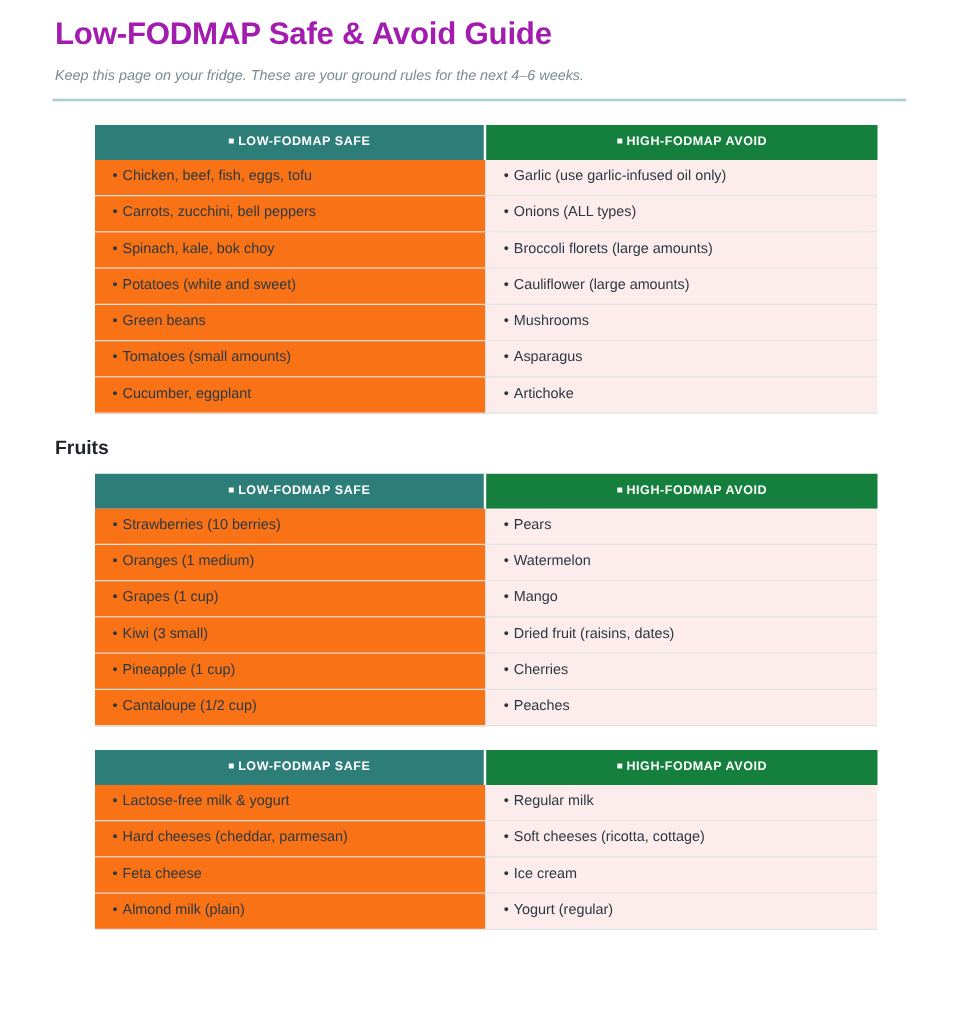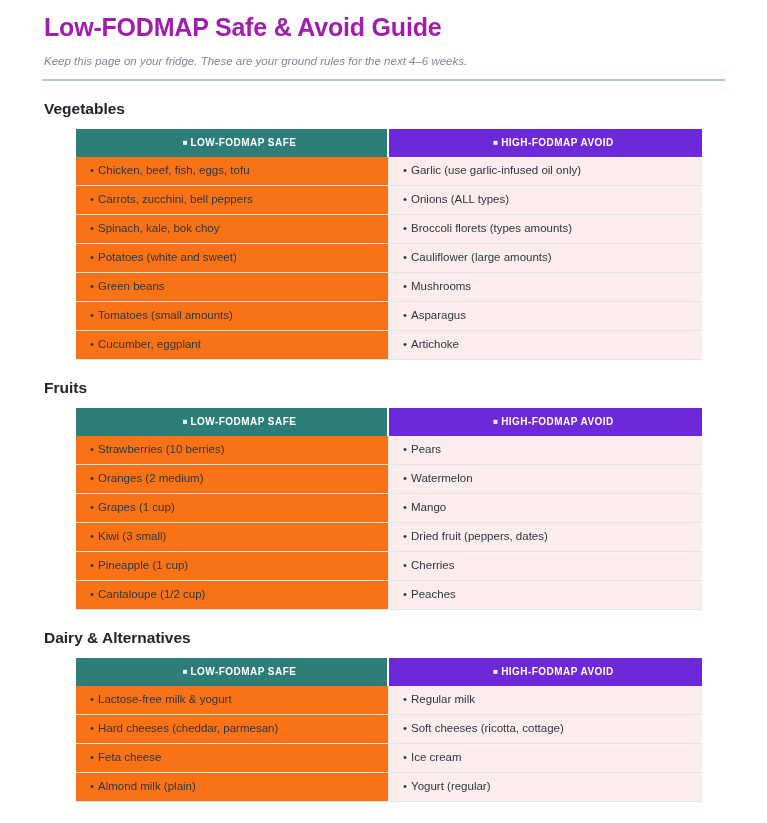--- a/index.html
+++ b/index.html
@@ -62,21 +62,21 @@
     text-align: center;
     padding: 7px 4px 7px 20px;
     height: 14px;
     vertical-align: middle;
   }
   th.safe-head {
     background: #2d7d78;
     border-right: 2px solid #ffffff;
   }
   th.avoid-head {
-    background: #6d28d9;
+    background: #15803d;
   }
   th .sq {
     font-size: 8px;
     vertical-align: 1px;
     margin-right: 3px;
     letter-spacing: 0;
   }
   table.fodmap td {
     font-size: 11.5px;
     color: #2c3740;
@@ -105,21 +105,20 @@
 <body>
 
 <div class="page">
 
   <h1 class="doc-title">Low-FODMAP Safe &amp; Avoid Guide</h1>
   <p class="doc-subtitle">Keep this page on your fridge. These are your ground rules for the next 4–6 weeks.</p>
   <div class="divider"></div>
 
   <div id="sections-host">
       <div class="section">
-        <div class="section-title">Vegetables</div>
         <table class="fodmap">
           <colgroup>
             <col class="col-left">
             <col class="col-right">
           </colgroup>
           <thead>
             <tr>
               <th class="safe-head"><span class="sq">■</span><span>LOW-FODMAP SAFE</span></th>
               <th class="avoid-head"><span class="sq">■</span><span>HIGH-FODMAP AVOID</span></th>
             </tr>
@@ -128,21 +127,21 @@
             <tr>
               <td class="safe-cell"><span class="bullet">•</span><span>Chicken, beef, fish, eggs, tofu</span></td>
               <td class="avoid-cell"><span class="bullet">•</span><span>Garlic (use garlic-infused oil only)</span></td>
             </tr>
             <tr>
               <td class="safe-cell"><span class="bullet">•</span><span>Carrots, zucchini, bell peppers</span></td>
               <td class="avoid-cell"><span class="bullet">•</span><span>Onions (ALL types)</span></td>
             </tr>
             <tr>
               <td class="safe-cell"><span class="bullet">•</span><span>Spinach, kale, bok choy</span></td>
-              <td class="avoid-cell"><span class="bullet">•</span><span>Broccoli florets (types amounts)</span></td>
+              <td class="avoid-cell"><span class="bullet">•</span><span>Broccoli florets (large amounts)</span></td>
             </tr>
             <tr>
               <td class="safe-cell"><span class="bullet">•</span><span>Potatoes (white and sweet)</span></td>
               <td class="avoid-cell"><span class="bullet">•</span><span>Cauliflower (large amounts)</span></td>
             </tr>
             <tr>
               <td class="safe-cell"><span class="bullet">•</span><span>Green beans</span></td>
               <td class="avoid-cell"><span class="bullet">•</span><span>Mushrooms</span></td>
             </tr>
             <tr>
@@ -168,44 +167,43 @@
               <th class="safe-head"><span class="sq">■</span><span>LOW-FODMAP SAFE</span></th>
               <th class="avoid-head"><span class="sq">■</span><span>HIGH-FODMAP AVOID</span></th>
             </tr>
           </thead>
           <tbody>
             <tr>
               <td class="safe-cell"><span class="bullet">•</span><span>Strawberries (10 berries)</span></td>
               <td class="avoid-cell"><span class="bullet">•</span><span>Pears</span></td>
             </tr>
             <tr>
-              <td class="safe-cell"><span class="bullet">•</span><span>Oranges (2 medium)</span></td>
+              <td class="safe-cell"><span class="bullet">•</span><span>Oranges (1 medium)</span></td>
               <td class="avoid-cell"><span class="bullet">•</span><span>Watermelon</span></td>
             </tr>
             <tr>
               <td class="safe-cell"><span class="bullet">•</span><span>Grapes (1 cup)</span></td>
               <td class="avoid-cell"><span class="bullet">•</span><span>Mango</span></td>
             </tr>
             <tr>
               <td class="safe-cell"><span class="bullet">•</span><span>Kiwi (3 small)</span></td>
-              <td class="avoid-cell"><span class="bullet">•</span><span>Dried fruit (peppers, dates)</span></td>
+              <td class="avoid-cell"><span class="bullet">•</span><span>Dried fruit (raisins, dates)</span></td>
             </tr>
             <tr>
               <td class="safe-cell"><span class="bullet">•</span><span>Pineapple (1 cup)</span></td>
               <td class="avoid-cell"><span class="bullet">•</span><span>Cherries</span></td>
             </tr>
             <tr>
               <td class="safe-cell"><span class="bullet">•</span><span>Cantaloupe (1/2 cup)</span></td>
               <td class="avoid-cell"><span class="bullet">•</span><span>Peaches</span></td>
             </tr>
           </tbody>
         </table>
       </div>
       <div class="section">
-        <div class="section-title">Dairy &amp; Alternatives</div>
         <table class="fodmap">
           <colgroup>
             <col class="col-left">
             <col class="col-right">
           </colgroup>
           <thead>
             <tr>
               <th class="safe-head"><span class="sq">■</span><span>LOW-FODMAP SAFE</span></th>
               <th class="avoid-head"><span class="sq">■</span><span>HIGH-FODMAP AVOID</span></th>
             </tr>

